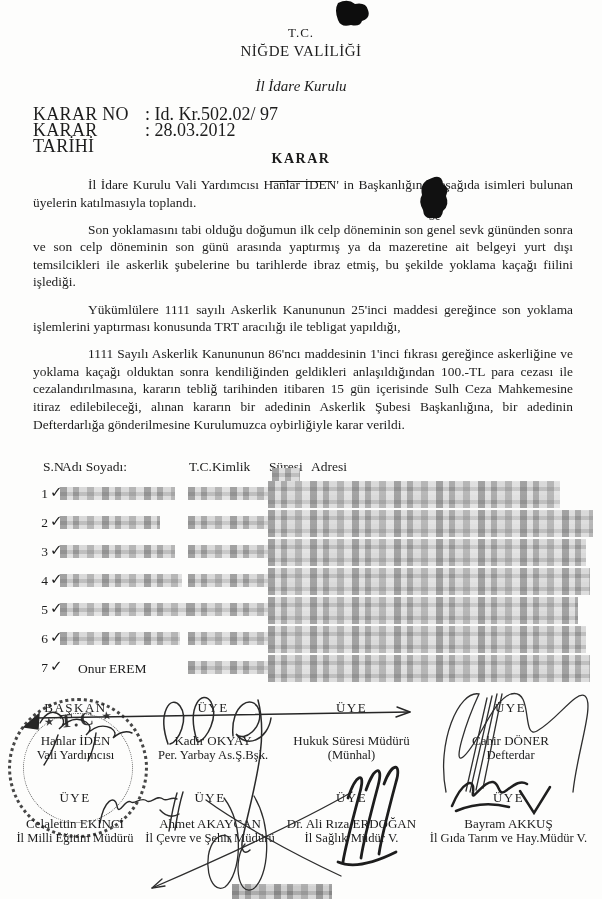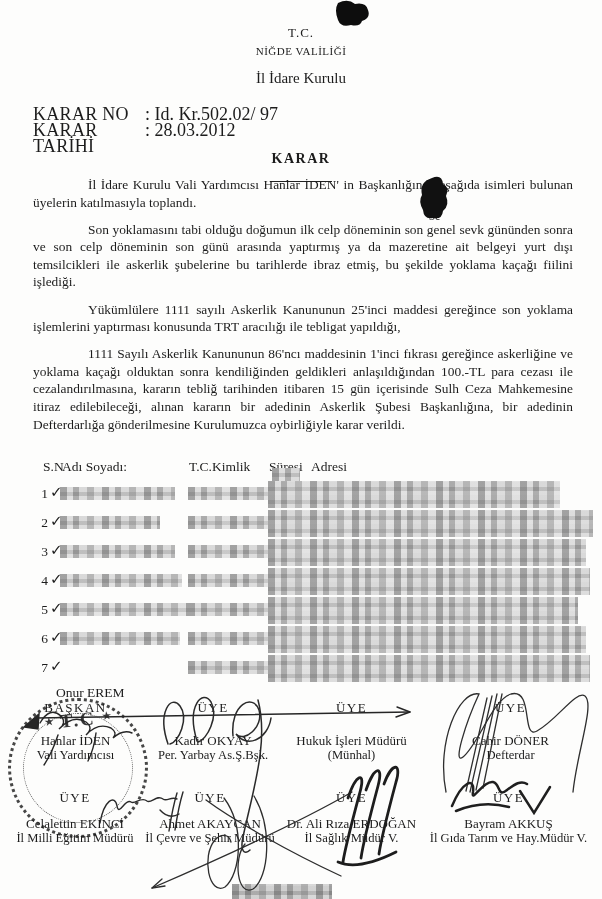--- a/index.html
+++ b/index.html
@@ -2,22 +2,22 @@
 <html><head>
 <meta charset="utf-8">
 <style>
   html,body{margin:0;padding:0;background:#e8e8e8;}
   .page{position:relative;width:602px;height:899px;background:#fdfdfc;overflow:hidden;
         font-family:"Liberation Serif","DejaVu Serif",serif;color:#1c1c1c;}
   .abs{position:absolute;}
   
   .hdr{left:0;right:0;top:24px;text-align:center;line-height:17px;}
   .hdr .l1{font-size:13px;letter-spacing:1px;}
-  .hdr .l2{font-size:11px;letter-spacing:.5px;margin-top:2px;}
-  .hdr .l3{font-size:15px;margin-top:10px;}
+  .hdr .l2{font-size:15px;letter-spacing:.5px;margin-top:2px;}
+  .hdr .l3{font-size:15px;margin-top:18px;font-style:italic;}
   
   .meta{left:33px;top:106px;font-size:18px;line-height:16px;}
   .meta .row{display:flex;}
   .meta .lab{width:112px;letter-spacing:.3px;}
   
   .title{left:0;right:0;top:149px;text-align:center;}
   .title span{font-size:14px;font-weight:bold;letter-spacing:1.5px;border-bottom:1.5px solid #222;padding:0 2px 15px;}
   
   .paras{left:33px;width:540px;top:176px;font-size:13.4px;line-height:17.6px;text-align:justify;}
   .paras p{margin:0 0 9.5px;text-indent:55px;}
@@ -32,21 +32,21 @@
   .thead span{position:absolute;white-space:nowrap;}
   .trow{position:absolute;left:0;width:602px;height:28px;font-size:13.5px;}
   .trow .no{position:absolute;left:34px;width:14px;text-align:right;}
   .trow .chk{position:absolute;left:50px;top:-3px;font-size:15px;font-family:"DejaVu Sans",sans-serif;}
   .trow .name-blur{top:1px;left:60px;width:115px;height:13px;}
   .trow .tc-blur{top:1px;left:188px;width:80px;height:13px;}
   .trow .addr-blur{top:-5px;left:268px;height:27px;}
   .r1 .addr-blur{width:292px}.r2 .addr-blur{width:325px}.r3 .addr-blur{width:318px}
   .r4 .addr-blur{width:322px}.r5 .addr-blur{width:310px}.r6 .addr-blur{width:318px}.r7 .addr-blur{width:322px}
   .r2 .name-blur{width:100px}.r4 .name-blur{width:122px}.r5 .name-blur{width:175px}.r6 .name-blur{width:120px}
-  .trow .name-txt{position:absolute;left:56px;top:1px;white-space:nowrap;margin-top:24px;}
+  .trow .name-txt{position:absolute;left:78px;top:1px;white-space:nowrap;}
   
   .sigcell{position:absolute;text-align:center;font-size:13px;line-height:15.5px;}
   .sigcell .role{letter-spacing:1.5px;margin-bottom:17px;}
   .row2 .role{margin-bottom:10px;}
   .sigcell .nm{white-space:nowrap;}
   .sigcell .tt{white-space:nowrap;font-size:12.6px;}
   
   .stamp{left:8px;top:698px;width:134px;height:134px;border:3px dotted #2e2e2e;border-radius:50%;opacity:.88;}
   .stamp .inner{position:absolute;left:12px;top:12px;right:12px;bottom:12px;border:1.5px dotted #555;border-radius:50%;}
   .stamp .tc{position:absolute;left:0;right:0;top:8px;text-align:center;font-weight:bold;font-size:19px;letter-spacing:2px;transform:rotate(-6deg);}
@@ -159,21 +159,21 @@
     <div class="nm">Hanlar İDEN</div>
     <div class="tt">Vali Yardımcısı</div>
   </div>
   <div class="sigcell row1" style="left:148px;top:700px;width:130px;">
     <div class="role">ÜYE</div>
     <div class="nm">Kadir OKYAY</div>
     <div class="tt">Per. Yarbay As.Ş.Bşk.</div>
   </div>
   <div class="sigcell row1" style="left:284px;top:700px;width:135px;">
     <div class="role">ÜYE</div>
-    <div class="nm">Hukuk İşleri Müdürü</div>
+    <div class="nm">Hukuk Süresi Müdürü</div>
     <div class="tt">(Münhal)</div>
   </div>
   <div class="sigcell row1" style="left:428px;top:700px;width:165px;">
     <div class="role">ÜYE</div>
     <div class="nm">Cahir DÖNER</div>
     <div class="tt">Defterdar</div>
   </div>
 
   <div class="sigcell row2" style="left:5px;top:790px;width:140px;">
     <div class="role">ÜYE</div>

